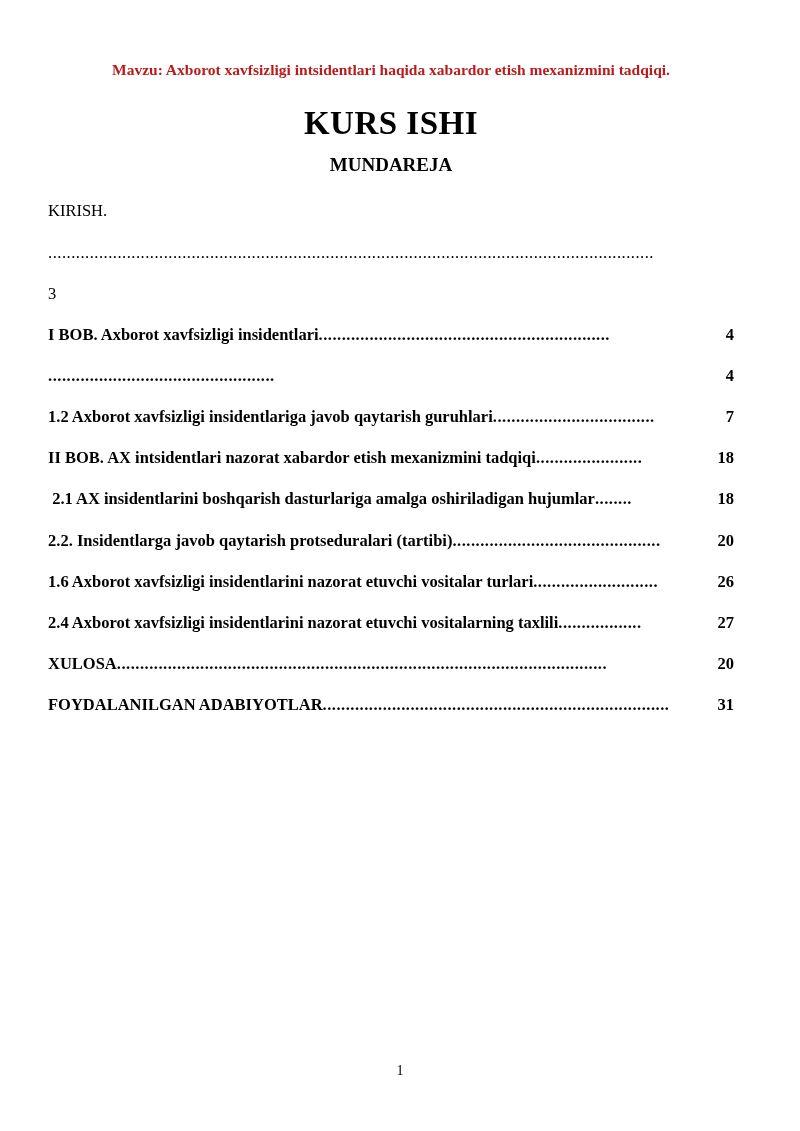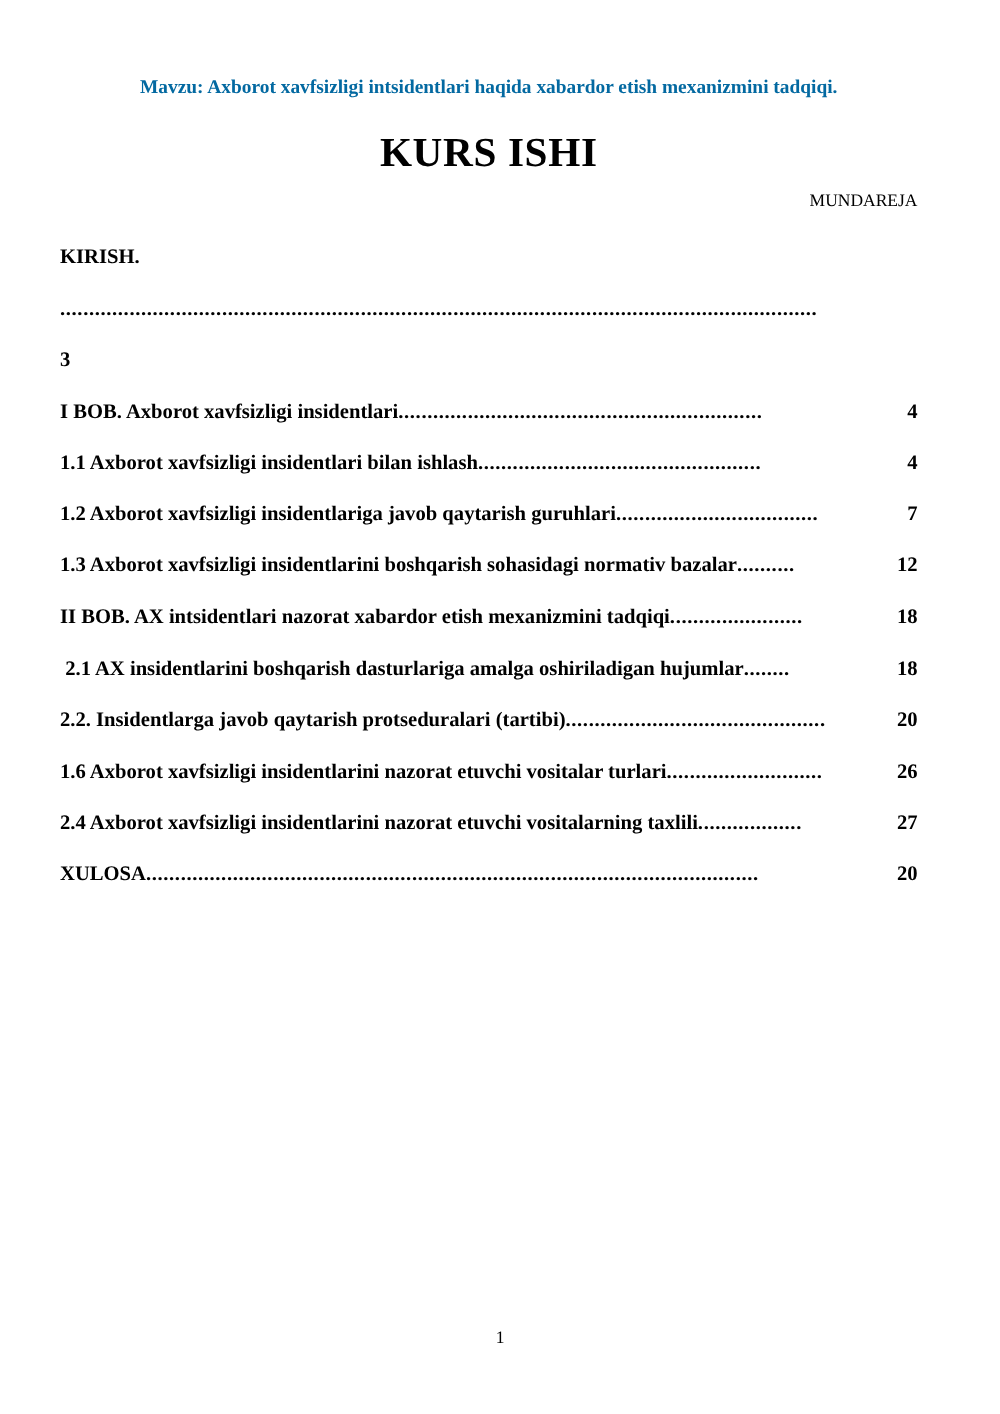--- a/index.html
+++ b/index.html
@@ -17,38 +17,38 @@
   }
   .page {
     position: absolute;
     left: 0; top: 0;
     width: 800px;
     height: 1131px;
     box-sizing: border-box;
     padding: 48px 66px 40px 48px;
   }
   .subject {
-    color: #0369a1;
+    color: #b91c1c;
     font-weight: bold;
     font-size: 15.5px;
     text-align: center;
     margin: 12px 0 0 0;
     line-height: 1.25;
   }
   .doc-title {
     text-align: center;
     font-weight: bold;
     font-size: 33px;
     letter-spacing: 0.5px;
     margin: 26px 0 0 0;
   }
   .contents-title {
-    text-align: right;
-    font-weight: normal;
-    font-size: 14px;
+    text-align: center;
+    font-weight: bold;
+    font-size: 19px;
     margin: 12px 0 0 0;
   }
   .toc {
     margin-top: 26px;
   }
   .toc-line {
     font-weight: bold;
     font-size: 16.5px;
     line-height: 1.1;
     margin: 0 0 23px 0;
@@ -65,21 +65,21 @@
     overflow: hidden;
     white-space: nowrap;
     letter-spacing: 0.5px;
   }
   .toc-line .pageno {
     flex: 0 0 auto;
     padding-left: 0px;
   }
   
   .entry-block {
-    font-weight: bold;
+    font-weight: normal;
     font-size: 16.5px;
     line-height: 1.1;
   }
   .entry-block .row1 { margin: 0 0 23px 0; }
   .entry-block .row2 {
     margin: 0 0 23px 0;
     overflow: hidden;
     white-space: nowrap;
     letter-spacing: 0.5px;
   }
@@ -113,36 +113,30 @@
       <div class="row3">3</div>
     </div>
 
     <div class="toc-line">
       <span class="label">I BOB. Axborot xavfsizligi insidentlari</span>
       <span class="dots">...............................................................</span>
       <span class="pageno">4</span>
     </div>
 
     <div class="toc-line">
-      <span class="label">1.1 Axborot xavfsizligi insidentlari bilan ishlash</span>
       <span class="dots">.................................................</span>
       <span class="pageno">4</span>
     </div>
 
     <div class="toc-line">
       <span class="label">1.2 Axborot xavfsizligi insidentlariga javob qaytarish guruhlari</span>
       <span class="dots">...................................</span>
       <span class="pageno">7</span>
     </div>
 
-    <div class="toc-line">
-      <span class="label">1.3 Axborot xavfsizligi insidentlarini boshqarish sohasidagi normativ bazalar</span>
-      <span class="dots">..........</span>
-      <span class="pageno">12</span>
-    </div>
 
 
     <div class="toc-line">
       <span class="label">II BOB. AX intsidentlari nazorat xabardor etish mexanizmini tadqiqi</span>
       <span class="dots">.......................</span>
       <span class="pageno">18</span>
     </div>
 
     <div class="toc-line">
       <span class="label"> 2.1 AX insidentlarini boshqarish dasturlariga amalga oshiriladigan hujumlar</span>
@@ -167,18 +161,23 @@
       <span class="dots">..................</span>
       <span class="pageno">27</span>
     </div>
 
     <div class="toc-line">
       <span class="label">XULOSA</span>
       <span class="dots">..........................................................................................................</span>
       <span class="pageno">20</span>
     </div>
 
+    <div class="toc-line">
+      <span class="label">FOYDALANILGAN ADABIYOTLAR</span>
+      <span class="dots">...........................................................................</span>
+      <span class="pageno">31</span>
+    </div>
 
   </div>
 
   <div class="page-number">1</div>
 
 </div>
 
 </body></html>

